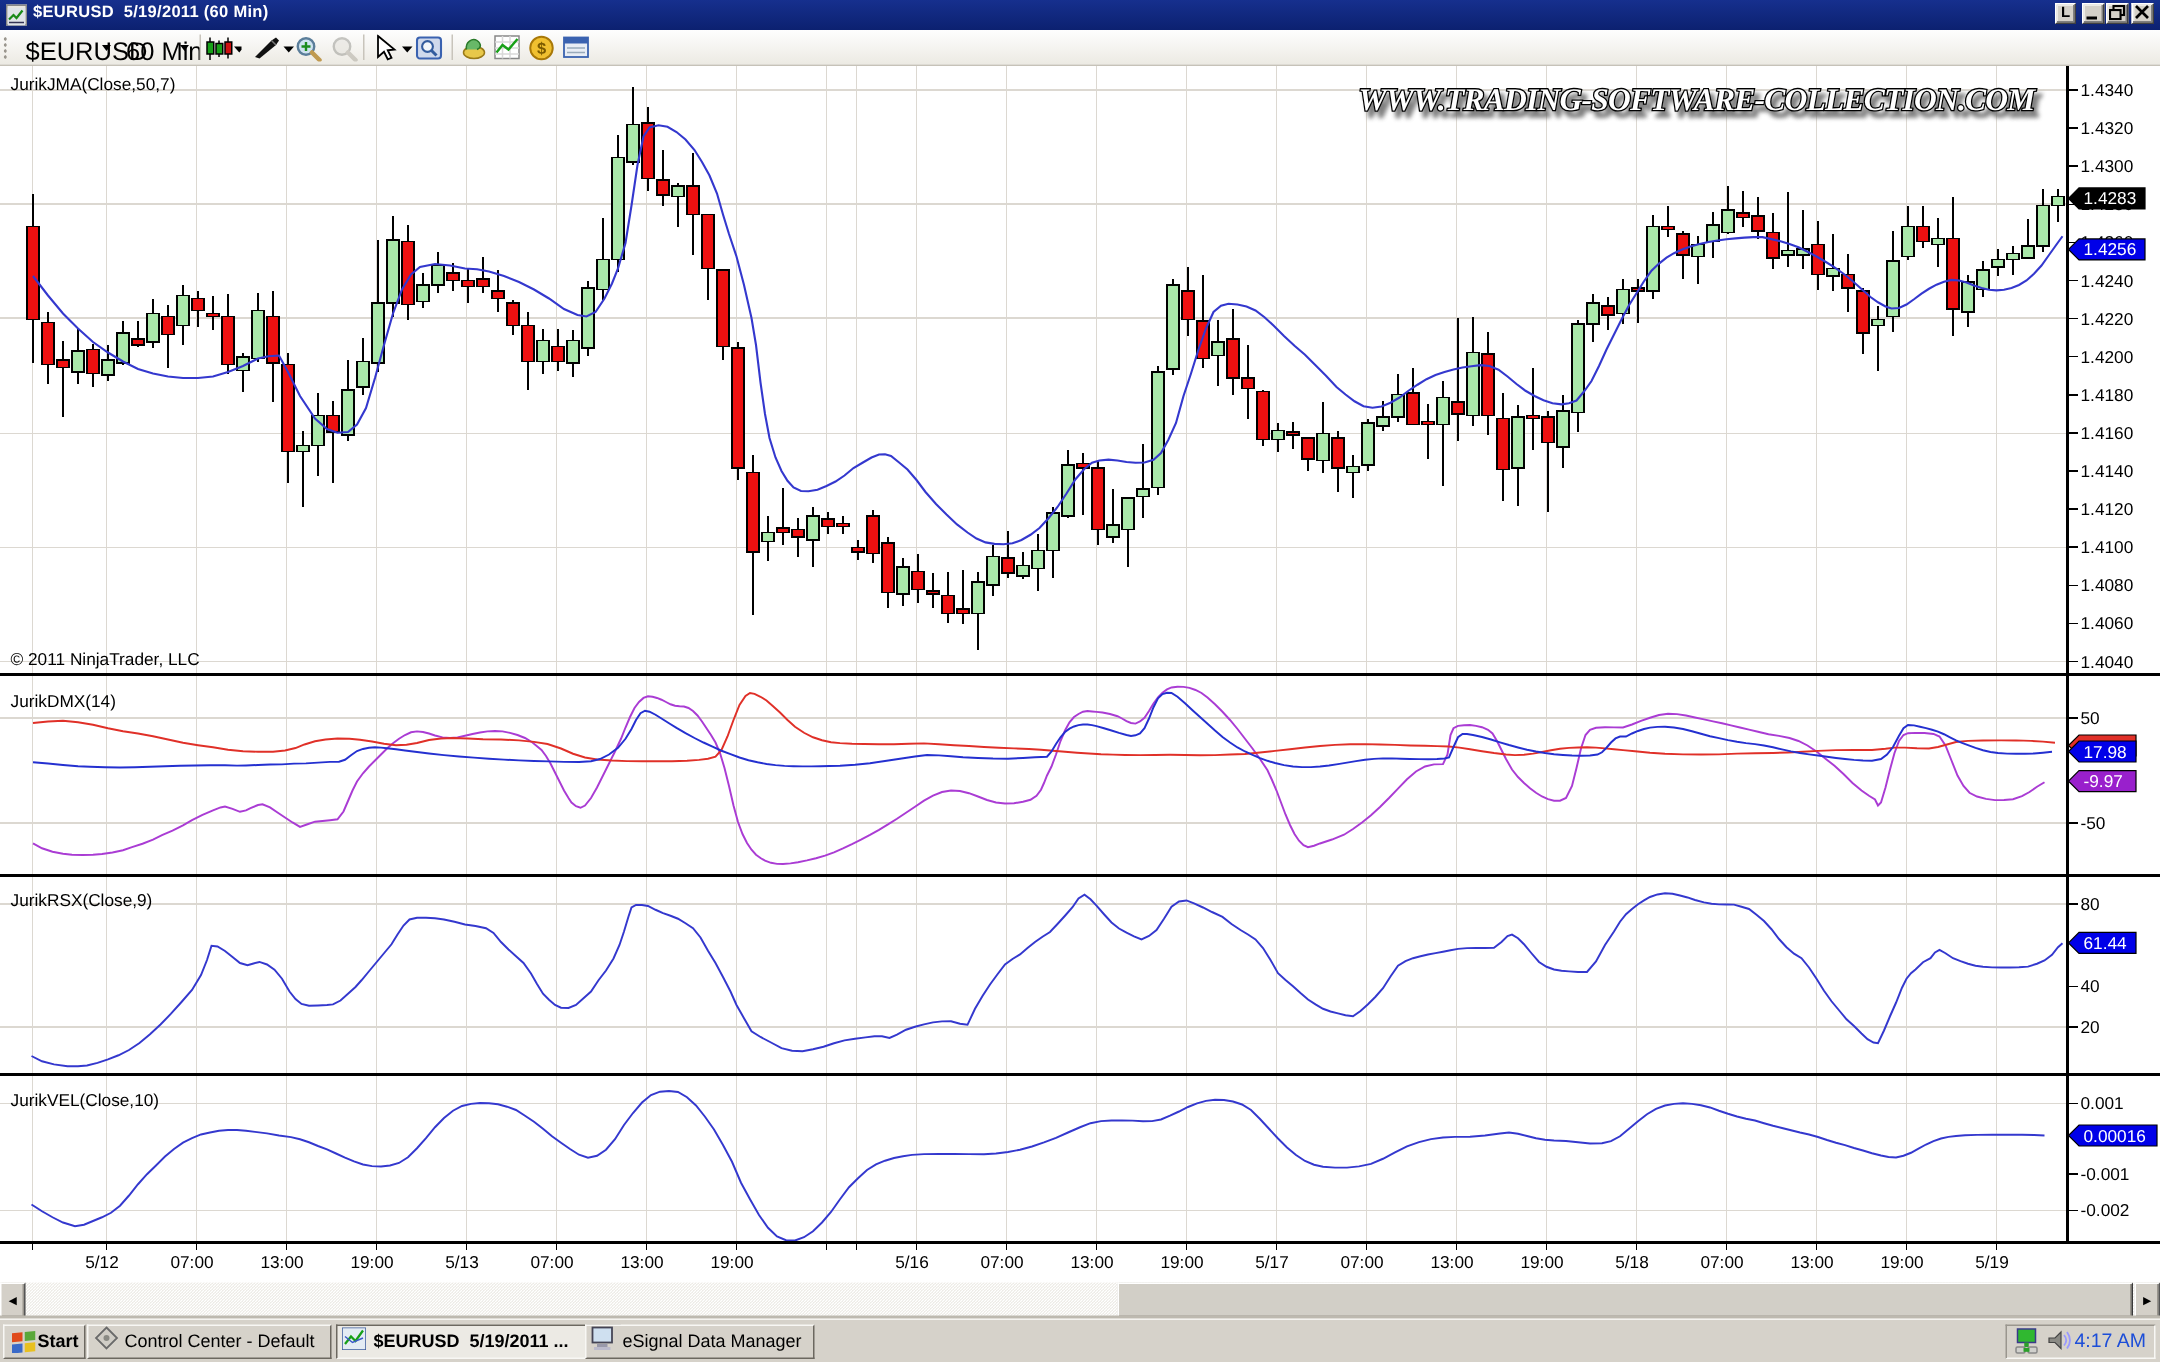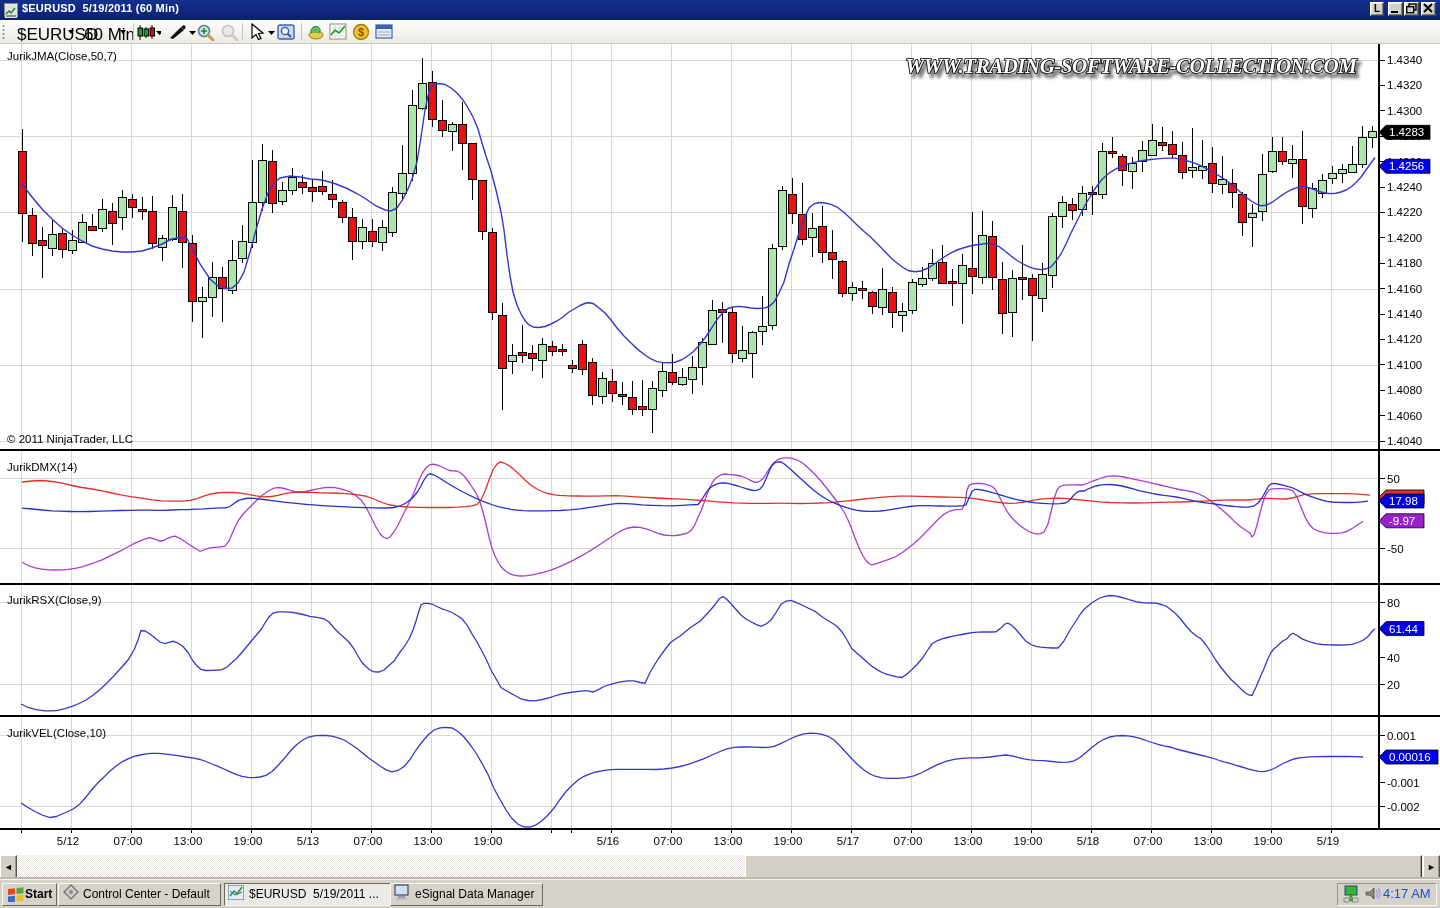--- a/index.html
+++ b/index.html
@@ -567,21 +567,21 @@
         <rect x="9.5" y="4" width="7" height="6" fill="#5aa83a"></rect>
         <rect x="1" y="11.5" width="7" height="6" fill="#3a6ac8"></rect>
         <rect x="9.5" y="11.5" width="7" height="6" fill="#e8c020"></rect>
       </g>
     </svg></div>
 <div class="task" style="left:58px;width:163px">Control Center - Default</div>
 <div class="abs" style="left:63px;top:884px"><svg width="16" height="16">
       <path d="M8,1 L15,8 L8,15 L1,8 Z" fill="#d0cdc6" stroke="#6a6a6a" stroke-width="1.2"></path>
       <circle cx="8" cy="8" r="2" fill="#8a8a84"></circle>
     </svg></div>
-<div class="task" style="left:224px;width:190px;font-weight:normal;background:#eceae4;border-color:#6c6860 #f8f7f4 #f8f7f4 #6c6860">$EURUSD&nbsp; 5/19/2011 ...</div>
+<div class="task" style="left:224px;width:190px;font-weight:bold;background:#eceae4;border-color:#6c6860 #f8f7f4 #f8f7f4 #6c6860">$EURUSD&nbsp; 5/19/2011 ...</div>
 <div class="abs" style="left:228px;top:885px"><svg width="16" height="15">
       <rect width="16" height="15" fill="#e4ecf4" stroke="#3a5a9a"></rect>
       <polyline points="2,11 6,6 9,9 14,2" fill="none" stroke="#18a018" stroke-width="1.5"></polyline>
       <polyline points="2,6 7,10 14,7" fill="none" stroke="#3a5ac8" stroke-width="1"></polyline>
     </svg></div>
 <div class="task" style="left:390px;width:153px">eSignal Data Manager</div>
 <div class="abs" style="left:394px;top:884px"><svg width="17" height="17">
       <rect x="1" y="1" width="13" height="10" fill="#cfe0f0" stroke="#445" stroke-width="1.2"></rect>
       <rect x="4" y="12" width="7" height="2" fill="#99a"></rect>
       <rect x="2" y="14" width="11" height="2" fill="#bbc"></rect>

